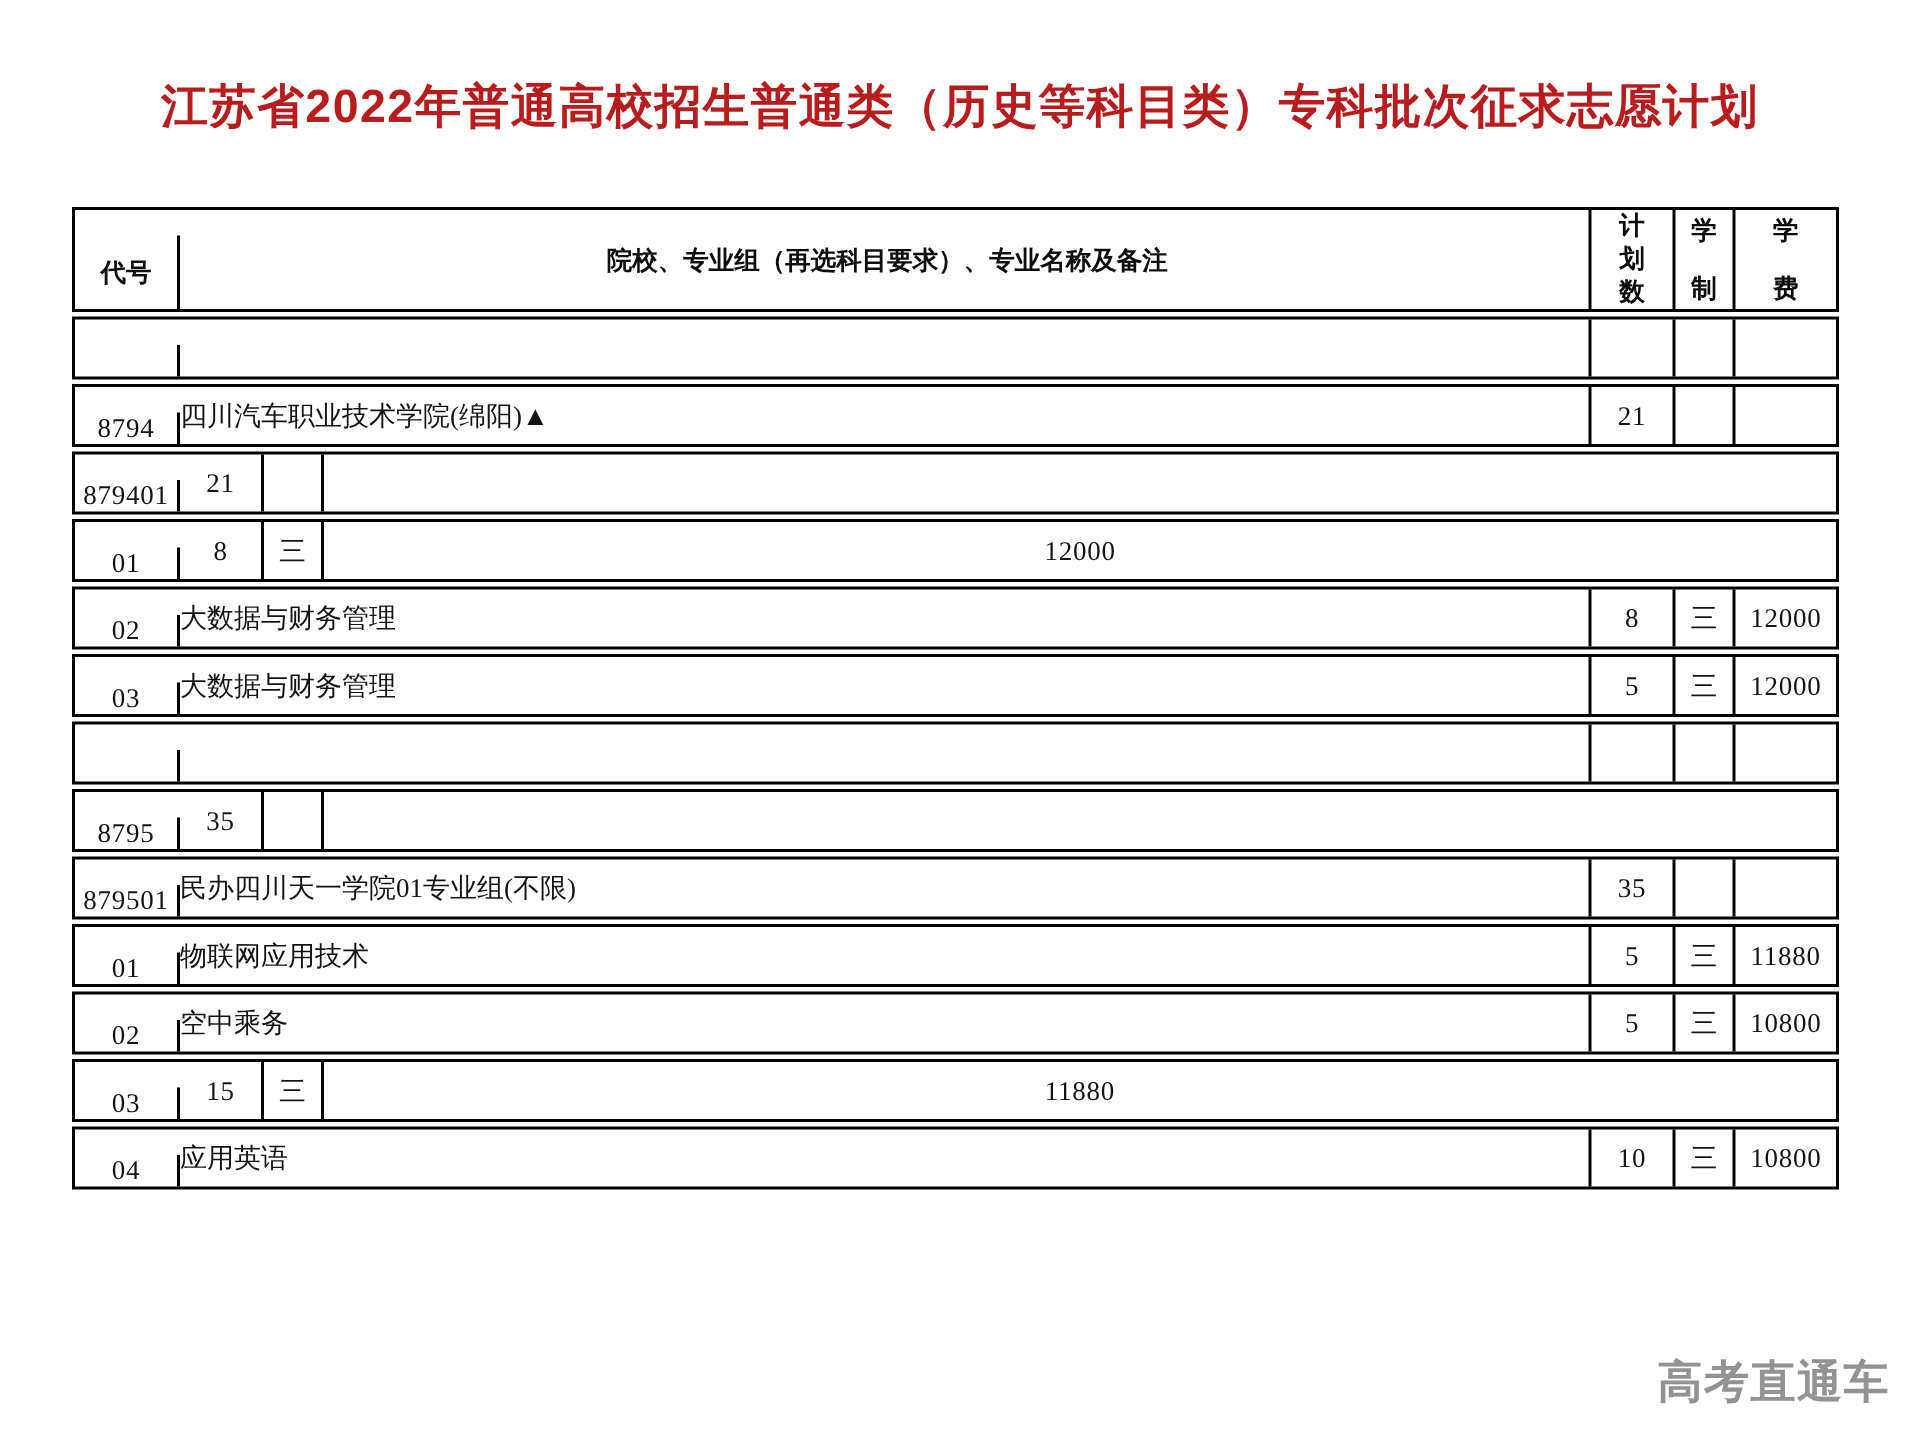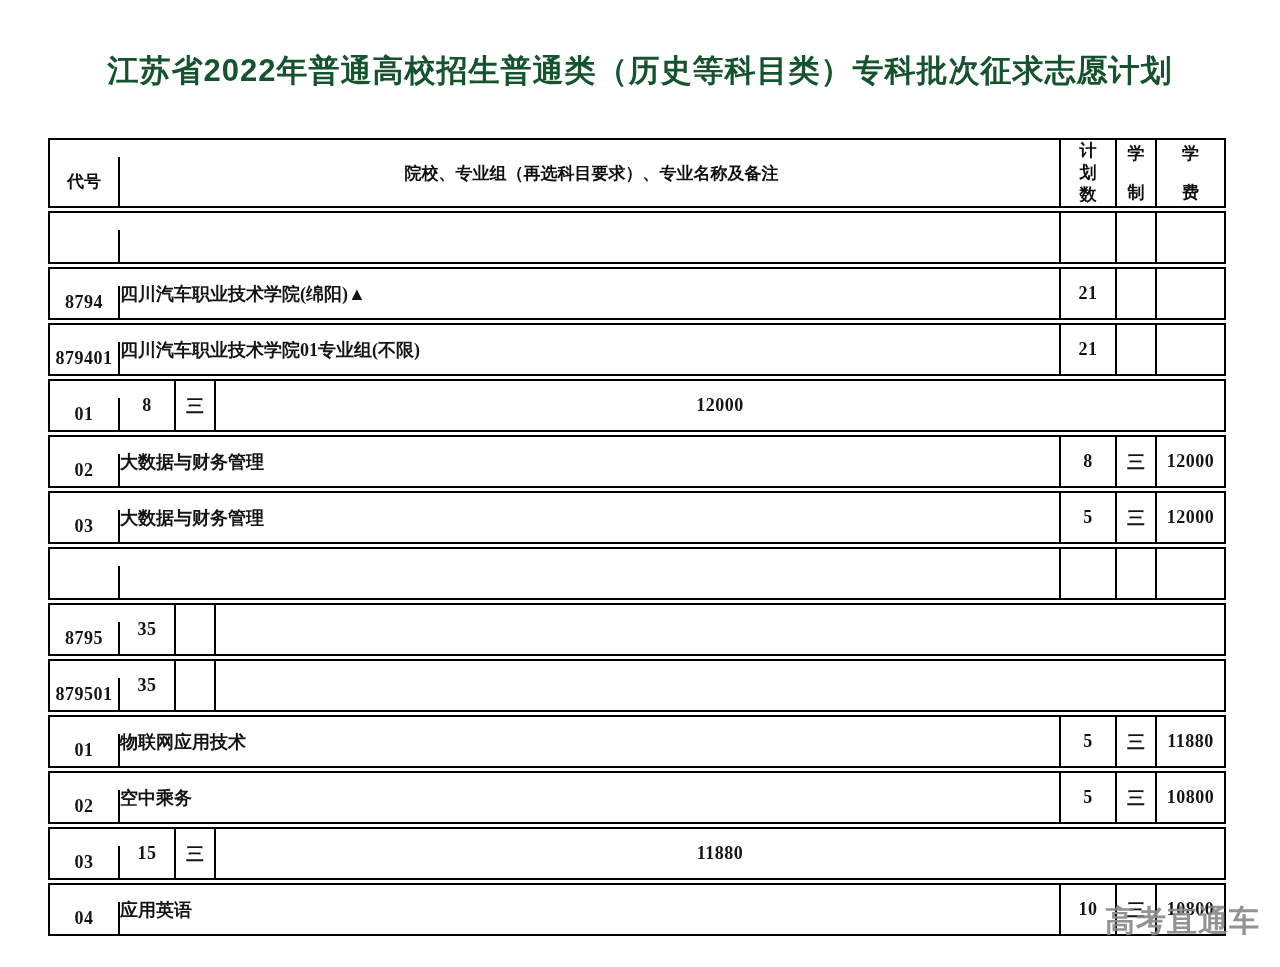--- a/index.html
+++ b/index.html
@@ -21,42 +21,41 @@
   .doc-title {
     position: absolute;
     top: 50px;
     left: 0;
     width: 1280px;
     text-align: center;
     font-family: "Liberation Sans", "DejaVu Sans", sans-serif;
     font-weight: bold;
     font-size: 31px;
     letter-spacing: 1px;
-    color: #14532d;
+    color: #b91c1c;
     white-space: nowrap;
   }
   .plan-table {
     position: absolute;
     left: 48px;
     top: 138px;
     width: 1178px;
   }
   .t-row {
     display: flex;
     width: 1178px;
     border: 2px solid #000000;
     background: #ffffff;
   }
   .t-row.header {
     height: 70px;
   }
   .t-row.data {
-    height: 53px;
+    height: 42px;
     margin-top: 3px;
-    font-weight: bold;
   }
   .cell {
     border-right: 2px solid #000000;
     display: flex;
     align-items: center;
     justify-content: center;
     font-size: 18px;
     color: #141414;
     overflow: hidden;
   }
@@ -137,21 +136,20 @@
         </div>
         <div class="t-row data">
           <div class="cell c-code num">8794</div>
           <div class="cell c-main">四川汽车职业技术学院(绵阳)▲</div>
           <div class="cell c-plan num">21</div>
           <div class="cell c-dur"></div>
           <div class="cell c-fee num"></div>
         </div>
         <div class="t-row data">
           <div class="cell c-code num">879401</div>
-          <div class="cell c-main">四川汽车职业技术学院01专业组(不限)</div>
           <div class="cell c-plan num">21</div>
           <div class="cell c-dur"></div>
           <div class="cell c-fee num"></div>
         </div>
         <div class="t-row data">
           <div class="cell c-code num">01</div>
           <div class="cell c-plan num">8</div>
           <div class="cell c-dur">三</div>
           <div class="cell c-fee num">12000</div>
         </div>
@@ -177,20 +175,21 @@
           <div class="cell c-fee num"></div>
         </div>
         <div class="t-row data">
           <div class="cell c-code num">8795</div>
           <div class="cell c-plan num">35</div>
           <div class="cell c-dur"></div>
           <div class="cell c-fee num"></div>
         </div>
         <div class="t-row data">
           <div class="cell c-code num">879501</div>
+          <div class="cell c-main">民办四川天一学院01专业组(不限)</div>
           <div class="cell c-plan num">35</div>
           <div class="cell c-dur"></div>
           <div class="cell c-fee num"></div>
         </div>
         <div class="t-row data">
           <div class="cell c-code num">01</div>
           <div class="cell c-main">物联网应用技术</div>
           <div class="cell c-plan num">5</div>
           <div class="cell c-dur">三</div>
           <div class="cell c-fee num">11880</div>

